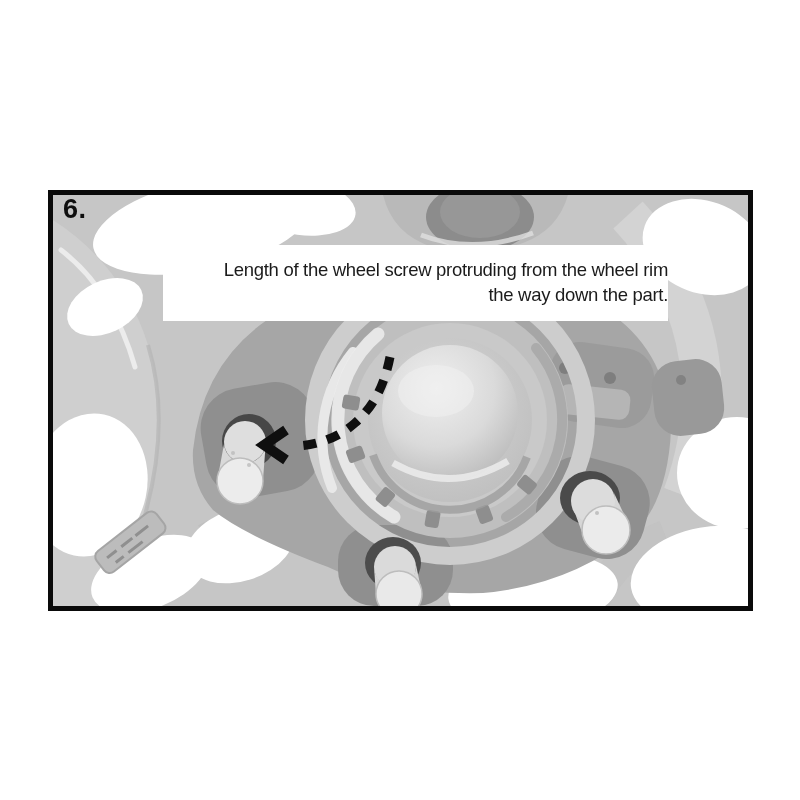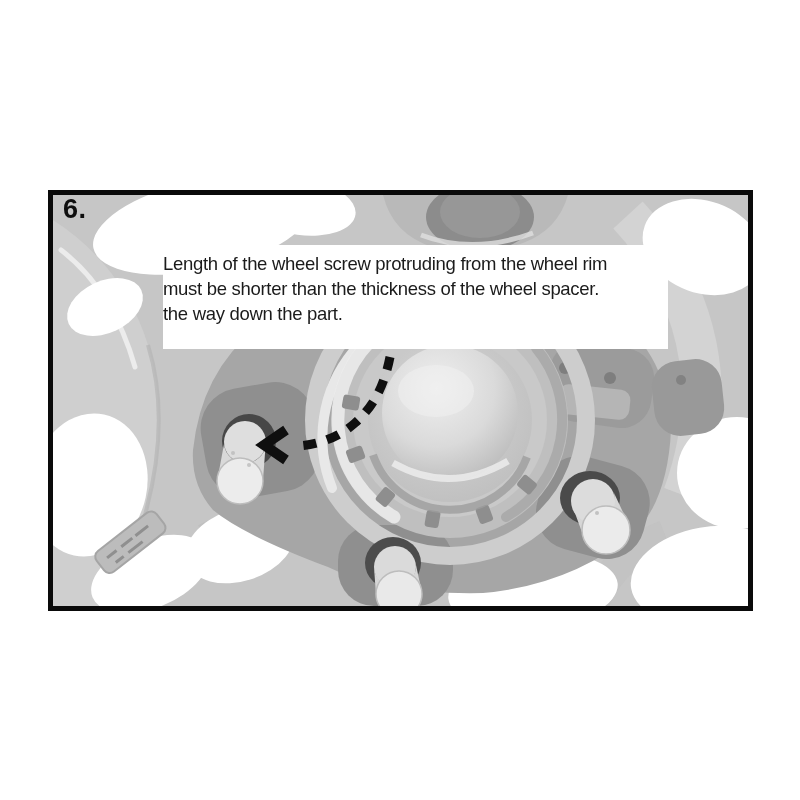--- a/index.html
+++ b/index.html
@@ -44,25 +44,25 @@
     font-weight: bold;
     color: #0e0e0e;
     letter-spacing: 0.5px;
     z-index: 3;
   }
   .caption-box {
     position: absolute;
     left: 110px;
     top: 50px;
     width: 505px;
-    height: 104px;
+    height: 76px;
     background: #ffffff;
     z-index: 2;
-    text-align: left;
-    padding-top: 6px;
+    text-align: right;
+    padding-top: 12px;
     box-sizing: border-box;
   }
   .caption-line {
     font-size: 18.5px;
     line-height: 25px;
     color: #1b1b1b;
     letter-spacing: -0.3px;
     white-space: nowrap;
   }
 </style>
@@ -188,18 +188,17 @@
       <g>
         <path d="M 337,162 C 331,192 320,212 302,228 C 284,244 262,250 244,251" stroke="#0f0f0f" stroke-width="9" fill="none" stroke-dasharray="13 11"></path>
         <path d="M 233,235 L 211,250 L 233,265" stroke="#0f0f0f" stroke-width="10" fill="none" stroke-linejoin="miter"></path>
       </g>
     </svg>
 
     <div class="step-number">6.</div>
 
     <div class="caption-box">
       <div class="caption-line">Length of the wheel screw protruding from the wheel rim</div>
-      <div class="caption-line">must be shorter than the thickness of the wheel spacer.</div>
       <div class="caption-line">the way down the part.</div>
     </div>
 
   </div>
 </div>
 
 </body></html>

